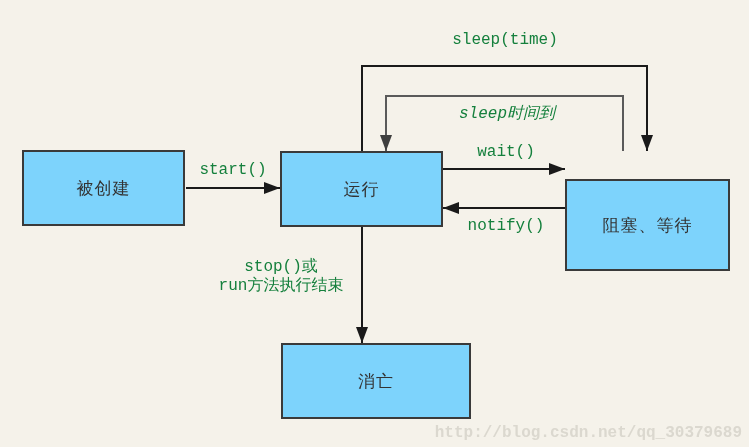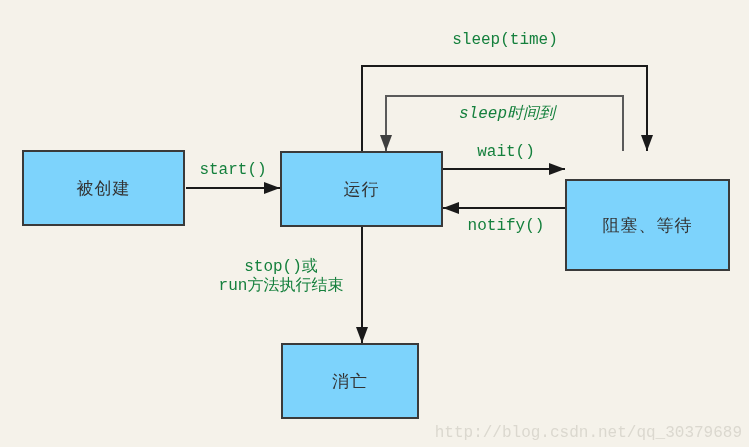--- a/index.html
+++ b/index.html
@@ -25,21 +25,21 @@
     display: flex;
     align-items: center;
     justify-content: center;
     font-size: 17px;
     color: #333333;
     letter-spacing: 1px;
   }
   .box-created { left: 22px;  top: 150px; width: 163px; height: 76px; }
   .box-running { left: 280px; top: 151px; width: 163px; height: 76px; }
   .box-blocked { left: 565px; top: 151px; width: 165px; height: 92px; margin-top: 28px; }
-  .box-dead    { left: 281px; top: 343px; width: 138px; height: 76px; }
+  .box-dead    { left: 281px; top: 343px; width: 190px; height: 76px; }
   .edge-label {
     position: absolute;
     transform: translate(-50%, -50%);
     font-size: 16px;
     color: #15803d;
     white-space: nowrap;
     text-align: center;
     line-height: 19px;
   }
   .lbl-start        { left: 233px; top: 170px; }
@@ -49,20 +49,21 @@
   .lbl-notify       { left: 506px; top: 226px; }
   .lbl-stop         { left: 281px; top: 277px; }
   .watermark {
     position: absolute;
     right: 7px;
     top: 424px;
     font-size: 16px;
     color: #dbd8cf;
     letter-spacing: 0px;
     white-space: nowrap;
+    font-weight: bold;
   }
 </style>
 </head>
 <body>
 
 <div id="stage">
 
   <svg id="wires" viewBox="0 0 749 447" xmlns="http://www.w3.org/2000/svg">
     <defs>
       <marker id="ah-black" markerUnits="userSpaceOnUse" markerWidth="17" markerHeight="13" refX="16" refY="6" orient="auto">

